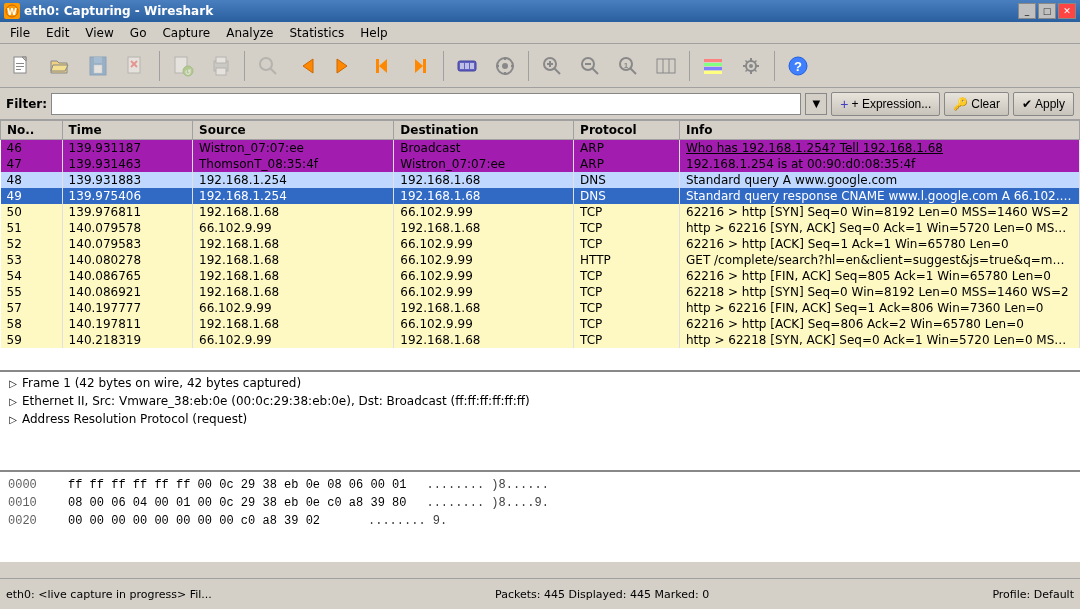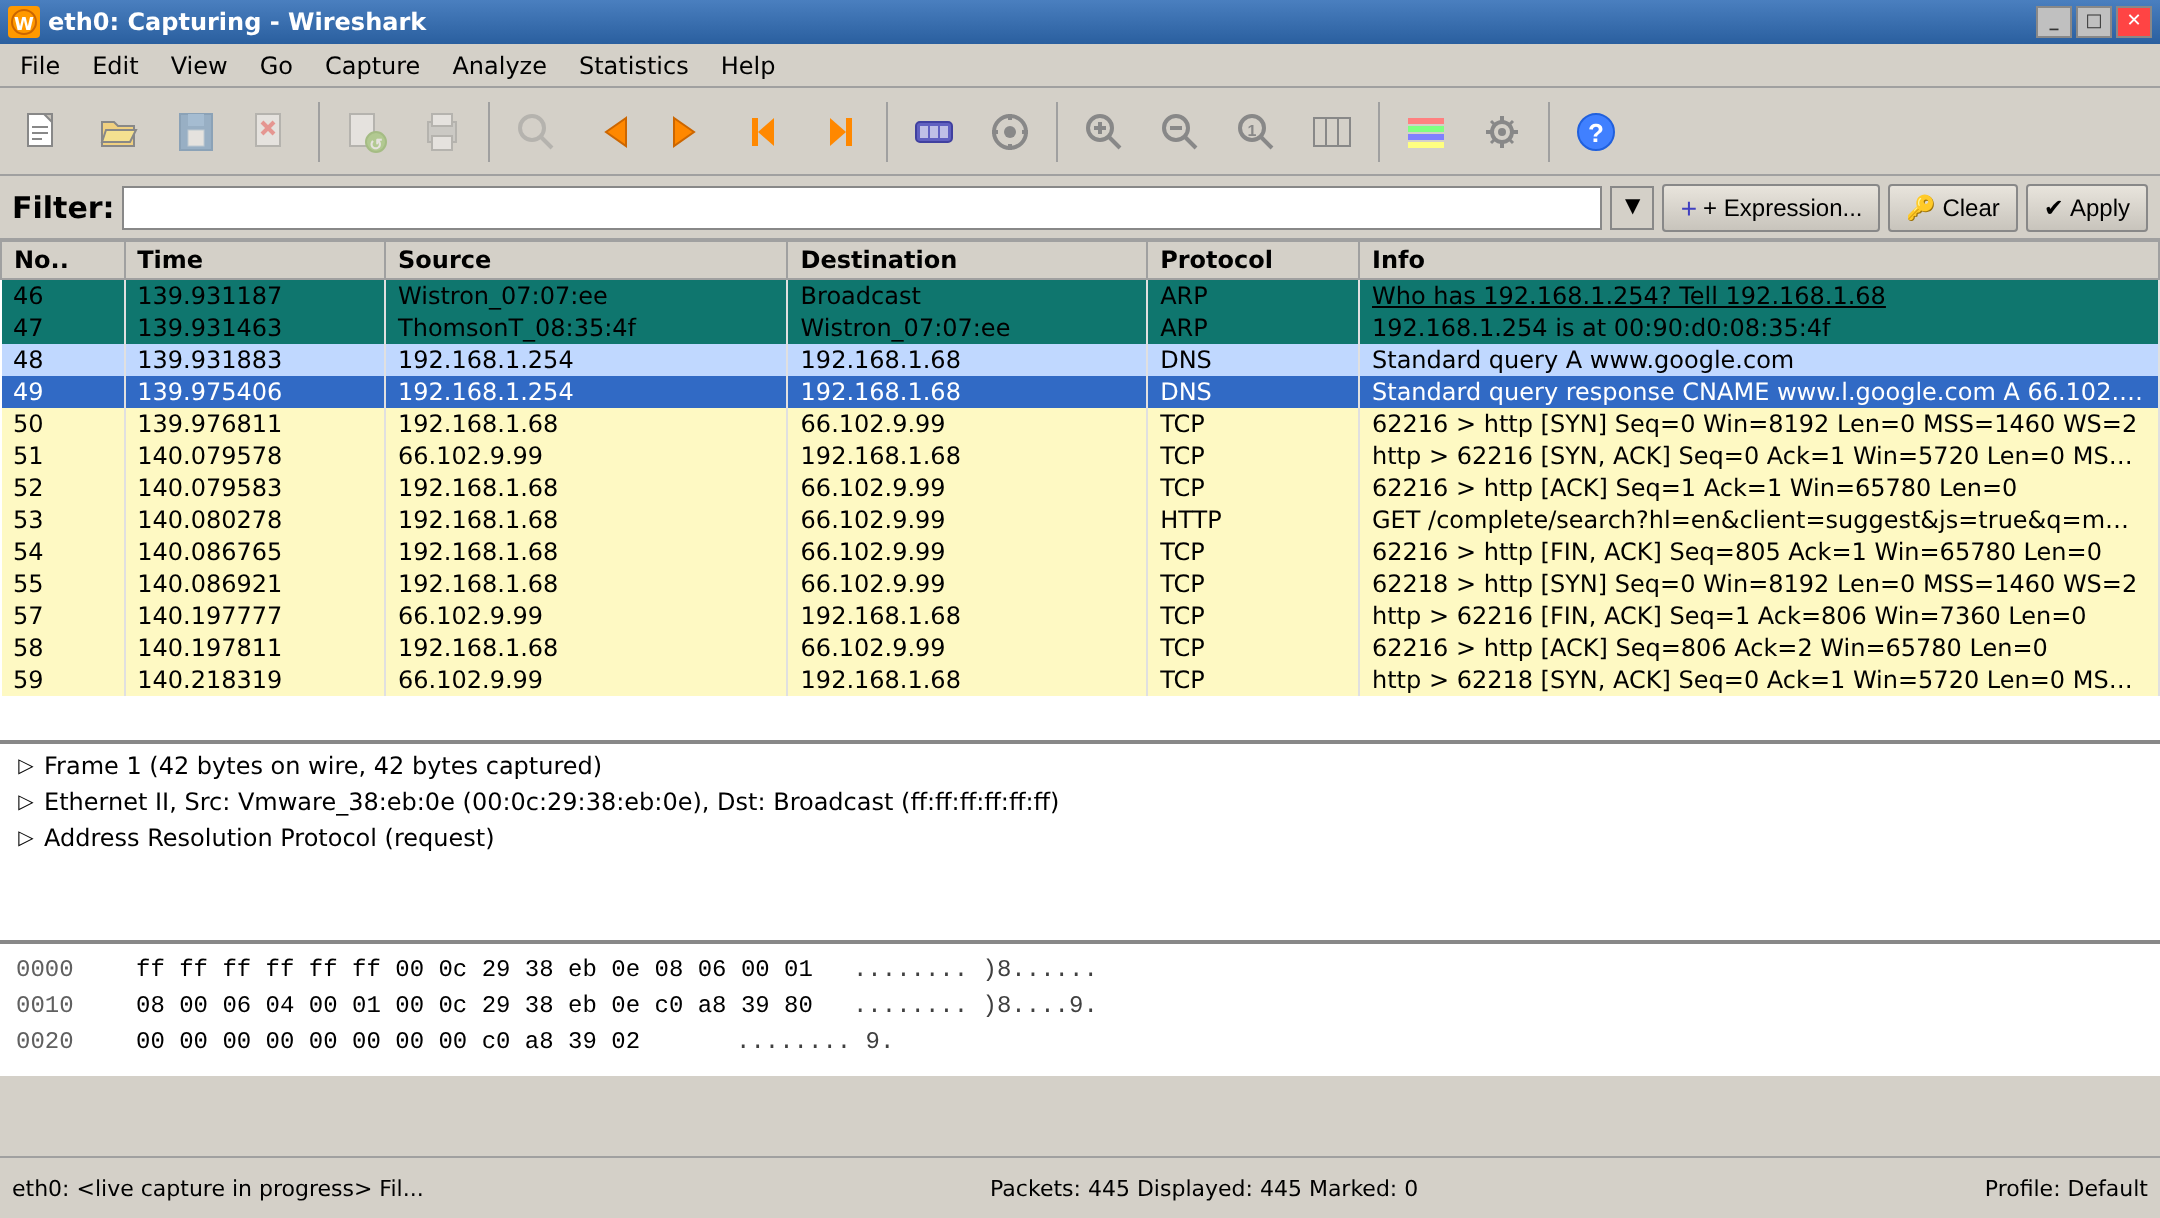--- a/index.html
+++ b/index.html
@@ -109,21 +109,21 @@
       background: #d4d0c8;
       height: 32px;
       display: flex;
       align-items: center;
       padding: 2px 6px;
       border-bottom: 1px solid #a0a0a0;
       gap: 4px;
     }
     #filter-label {
       font-weight: bold;
-      font-size: 15px;
+      font-size: 12px;
     }
     #filter-input {
       flex: 1;
       height: 22px;
       border: 1px solid #888;
       background: white;
       padding: 0 4px;
       font-size: 12px;
     }
     #filter-dropdown {
@@ -179,21 +179,21 @@
       cursor: pointer;
     }
     #packet-table tbody td {
       border-right: 1px solid #e0e0e0;
       padding: 1px 6px;
       white-space: nowrap;
       overflow: hidden;
       max-width: 300px;
       text-overflow: ellipsis;
     }
-    .row-white { background: #0f766e; }
+    .row-white { background: #a21caf; }
     .row-green { background: #fef9c3; }
     .row-ltblue { background: #c0d8ff; }
     .row-selected { background: #316ac5; color: white; }
 
     
     #packet-details {
       height: 100px;
       background: white;
       border-bottom: 2px solid #888;
       overflow-y: auto;
@@ -212,21 +212,21 @@
       display: flex;
       align-items: center;
       justify-content: center;
       font-size: 10px;
       cursor: pointer;
       margin-right: 2px;
     }
 
     
     #hex-dump {
-      height: 66px;
+      height: 90px;
       background: white;
       font-family: 'Courier New', monospace;
       font-size: 12px;
       padding: 4px 8px;
       overflow-y: auto;
     }
     .hex-row {
       display: flex;
       gap: 20px;
       line-height: 18px;

